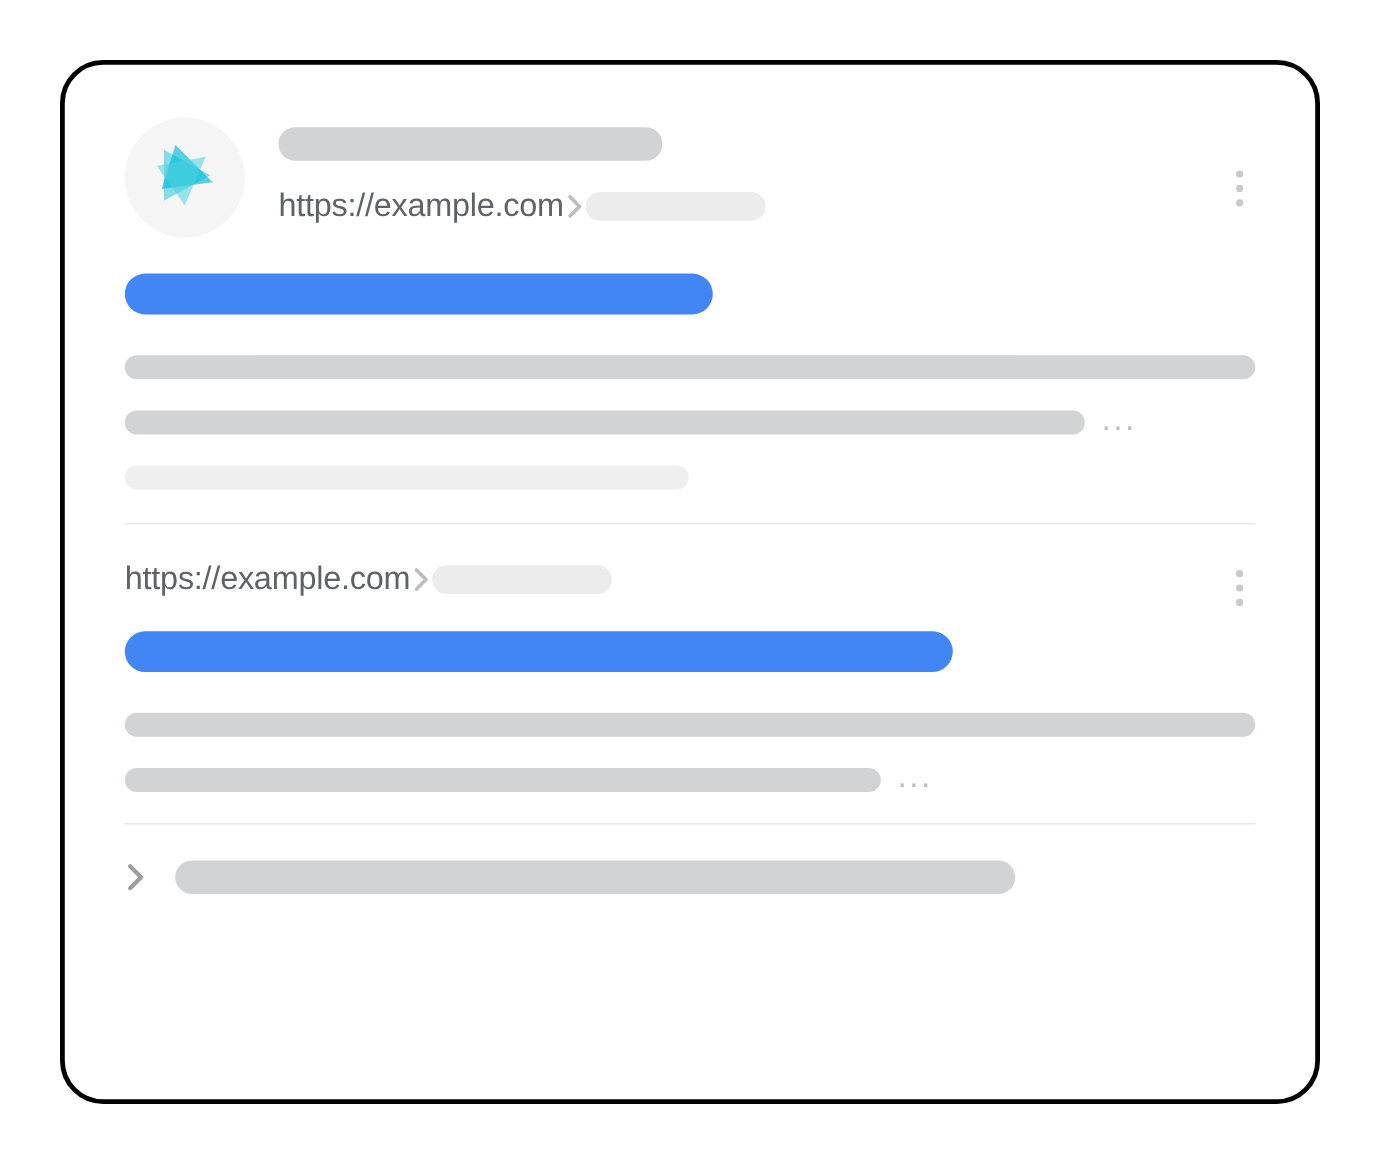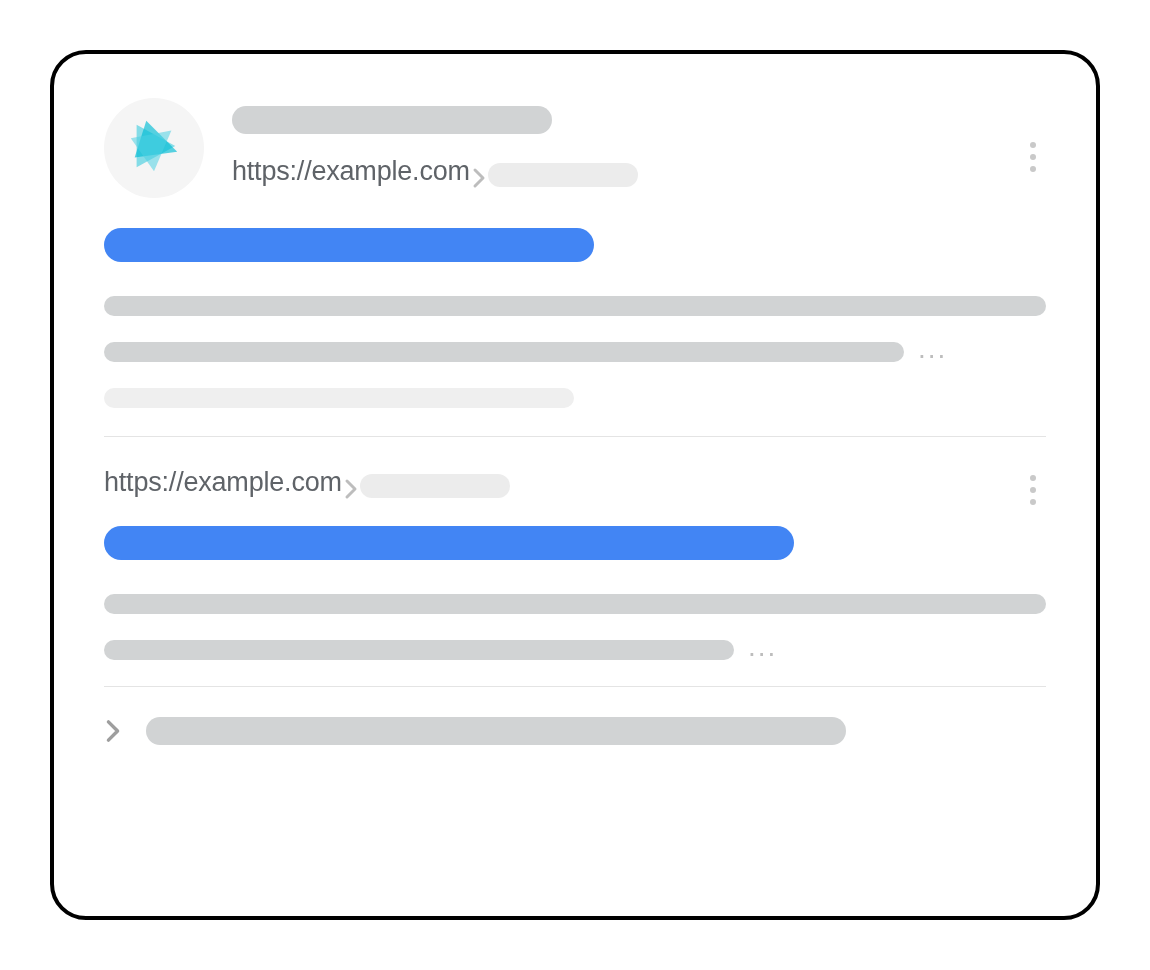--- a/index.html
+++ b/index.html
@@ -45,21 +45,21 @@
   }
   .site-name-bar {
     width: 320px;
     height: 28px;
     background: #d1d3d4;
     border-radius: 14px;
     margin-bottom: 22px;
   }
   .url-row {
     display: flex;
-    align-items: flex-end;
+    align-items: center;
     gap: 0;
   }
   .url-text {
     font-size: 27px;
     color: #5f6368;
     letter-spacing: -0.2px;
   }
   .chev {
     width: 18px;
     height: 18px;

